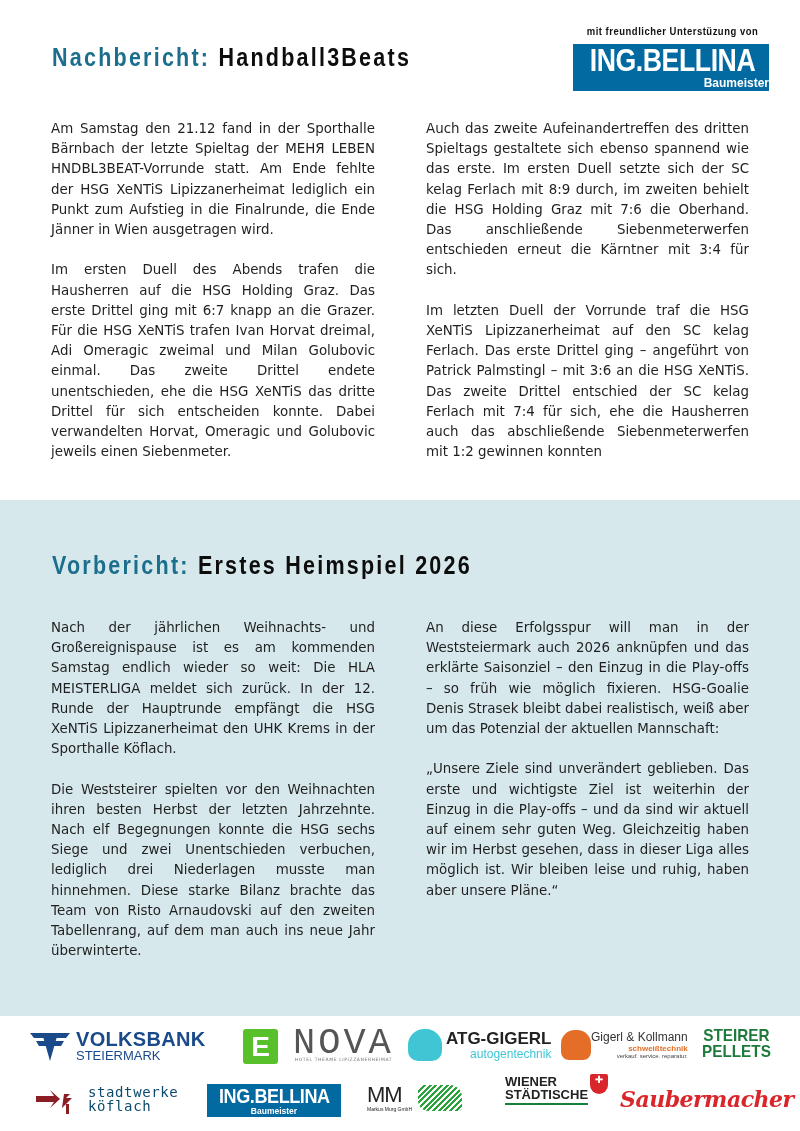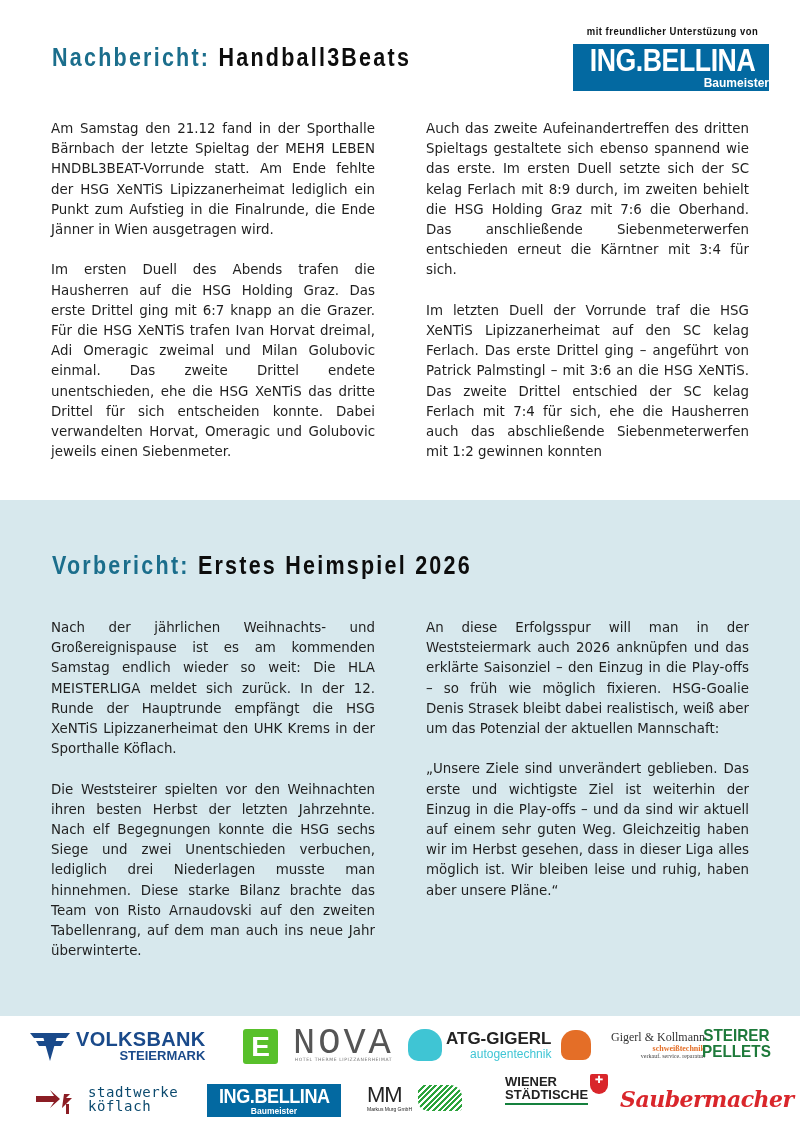--- a/index.html
+++ b/index.html
@@ -50,33 +50,33 @@
 
     .blue-band {
       position: absolute; left: 0; top: 500px; width: 800px; height: 516px;
       background: #d7e8ed;
     }
 
     .logo { position: absolute; display: flex; align-items: center; }
     .volksbank { left: 30px; top: 1029px; }
     .volksbank .txt { font-family: "Liberation Sans", sans-serif; font-weight: bold; color: #1a4a8a; margin-left: 6px; }
     .volksbank .t1 { font-size: 20px; line-height: 20px; letter-spacing: 0.3px; }
-    .volksbank .t2 { font-size: 13px; line-height: 14px; text-align: right; font-weight: bold; }
+    .volksbank .t2 { font-size: 13px; line-height: 14px; font-weight: normal; }
     .energie { left: 243px; top: 1029px; width: 35px; height: 35px; background: #58c02b; border-radius: 3px; justify-content: center; color: #fff; font-family: "Liberation Sans", sans-serif; font-weight: bold; font-size: 28px; }
     .nova { left: 293px; top: 1029px; flex-direction: column; align-items: center; }
     .nova .word { font-family: Liberation Mono, monospace; font-size: 37px; letter-spacing: 3px; color: #555; line-height: 28px; font-weight: normal; }
     .nova .sub { font-size: 4.5px; color: #777; letter-spacing: 0.6px; }
     .atg { left: 408px; top: 1029px; }
     .atg .shape { width: 34px; height: 32px; background: #3fc5d4; border-radius: 16px 16px 10px 10px; }
     .atg .txt { margin-left: 4px; font-family: "Liberation Sans", sans-serif; }
     .atg .t1 { font-size: 17px; font-weight: bold; color: #222; line-height: 18px; }
     .atg .t2 { font-size: 12px; color: #3fc5d4; text-align: right; line-height: 12px; }
     .gk { left: 561px; top: 1030px; }
     .gk .shape { width: 30px; height: 30px; background: #e46e27; border-radius: 14px 14px 8px 8px; }
-    .gk .txt { margin-left: 20px; font-family: Liberation Serif, serif; text-align: right; }
+    .gk .txt { margin-left: 0; font-family: Liberation Sans, sans-serif; text-align: right; }
     .gk .t1 { font-size: 12px; color: #333; line-height: 13px; }
     .gk .t2 { font-size: 8px; color: #e46e27; font-weight: bold; line-height: 9px; }
     .gk .t3 { font-size: 6px; color: #444; line-height: 7px; }
     .steirer { left: 702px; top: 1028px; flex-direction: column; font-family: "Liberation Sans", sans-serif; font-weight: bold; color: #1e7a3b; font-size: 17px; line-height: 16px; transform: scaleX(0.9); transform-origin: left; }
 
     .stadtwerke { left: 36px; top: 1084px; }
     .stadtwerke .shape { width: 46px; height: 30px; position: relative; }
     .stadtwerke .txt { margin-left: 6px; font-family: "DejaVu Sans Mono", monospace; color: #0c4a6e; font-size: 14px; line-height: 14px; letter-spacing: 0.6px; }
     .bellina-bottom { left: 207px; top: 1084px; width: 134px; height: 33px; flex-direction: column; justify-content: center; }
     .bellina-bottom .name { font-size: 21px; line-height: 21px; }

